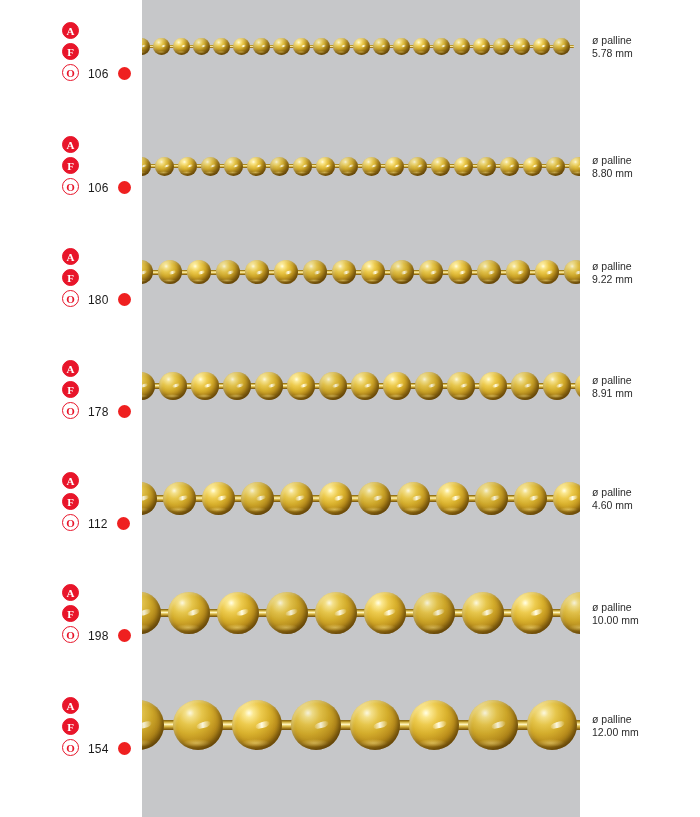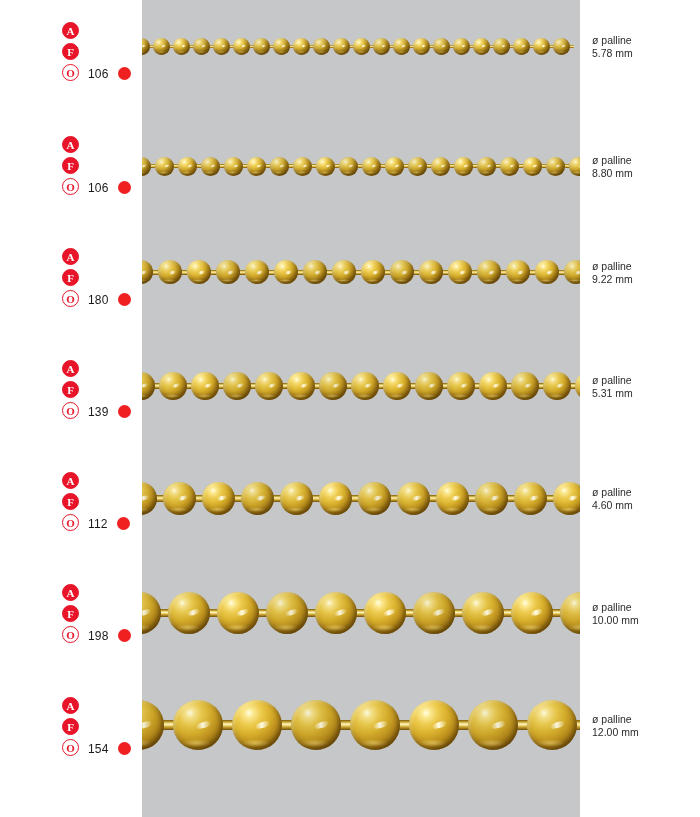--- a/index.html
+++ b/index.html
@@ -469,25 +469,25 @@
               <div class="bead" style="width: 24px; height: 24px; filter: brightness(0.96);"></div>
             </div>
           </div>
         </div>
       </div>
       <div class="product-row" style="top: 360px; height: 120px;">
         <div class="codes">
           <span class="badge filled">A</span>
           <span class="badge filled">F</span>
           <span class="badge outline">O</span>
-          <div class="code-line"><span class="code-number">139</span><span class="color-dot"></span></div>
+          <div class="code-line"><span class="code-number">178</span><span class="color-dot"></span></div>
         </div>
         <div class="spec" style="top: 14px;">
           <div>ø palline</div>
-          <div>5.31 mm</div>
+          <div>8.91 mm</div>
         </div>
         <div class="chain-strip" style="top: -0.5px; height: 53px;">
           <div class="chain-inner" style="left: -15px;">
             <div class="link-unit">
               <div class="bead" style="width: 28px; height: 28px; filter: brightness(0.96);"></div>
               <div class="rod" style="width: 8px; height: 6px; margin-left: -2px; margin-right: -2px;"></div>
             </div>
             <div class="link-unit">
               <div class="bead" style="width: 28px; height: 28px; filter: brightness(0.988);"></div>
               <div class="rod" style="width: 8px; height: 6px; margin-left: -2px; margin-right: -2px;"></div>

